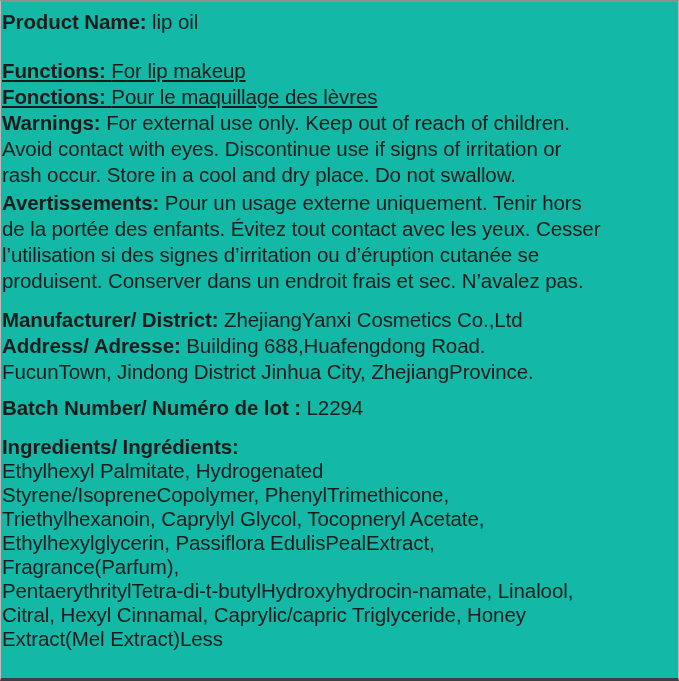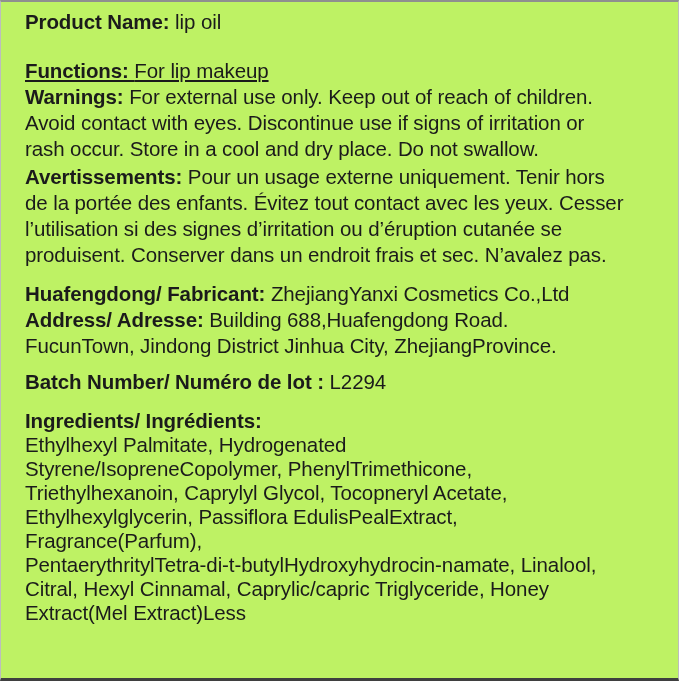--- a/index.html
+++ b/index.html
@@ -4,26 +4,26 @@
 <style>
   html, body {
     margin: 0;
     padding: 0;
     background: #ffffff;
   }
   .sheet {
     box-sizing: border-box;
     width: 679px;
     height: 681px;
-    background: #bef264;
+    background: #14b8a6;
     border-top: 2px solid #8f8f8f;
     border-bottom: 3px solid #3f3f3f;
     border-left: 1px solid #bdbdbd;
     border-right: 1px solid #bdbdbd;
-    padding: 7px 4px 0 24px;
+    padding: 7px 4px 0 1px;
     overflow: hidden;
     font-family: "Liberation Sans", "DejaVu Sans", sans-serif;
     font-size: 20.5px;
     line-height: 26px;
     letter-spacing: -0.1px;
     color: #1b1b1b;
   }
   .para {
     margin: 0;
   }
@@ -45,37 +45,38 @@
 <body>
 
 <div class="sheet">
 
   <p class="para sec-product">
     <span><b>Product Name: </b><span class="wrap">lip oil</span></span><br>
   </p>
 
   <p class="para sec-functions">
     <span><b>Functions: </b><span class="wrap">For lip makeup</span></span><br>
+    <span><b>Fonctions: </b><span class="wrap">Pour le maquillage des lèvres</span></span>
   </p>
 
   <p class="para sec-warnings">
     <b>Warnings: </b><span class="wrap">For external use only. Keep out of reach of children.
 Avoid contact with eyes. Discontinue use if signs of irritation or
 rash occur. Store in a cool and dry place. Do not swallow.</span>
   </p>
 
   <p class="para sec-warnings-fr">
     <b>Avertissements: </b><span class="wrap">Pour un usage externe uniquement. Tenir hors
 de la portée des enfants. Évitez tout contact avec les yeux. Cesser
 l’utilisation si des signes d’irritation ou d’éruption cutanée se
 produisent. Conserver dans un endroit frais et sec. N’avalez pas.</span>
   </p>
 
   <p class="para sec-mfr">
-    <span><b>Huafengdong/ Fabricant: </b><span class="wrap">ZhejiangYanxi Cosmetics Co.,Ltd</span></span><br>
+    <span><b>Manufacturer/ District: </b><span class="wrap">ZhejiangYanxi Cosmetics Co.,Ltd</span></span><br>
     <span><b>Address/ Adresse: </b><span class="wrap">Building 688,Huafengdong Road.
 FucunTown, Jindong District Jinhua City, ZhejiangProvince.</span></span>
   </p>
 
   <p class="para sec-batch">
     <b>Batch Number/ Numéro de lot : </b><span class="wrap">L2294</span>
   </p>
 
   <p class="para sec-ingredients">
     <b class="ing-header">Ingredients/ Ingrédients:</b><span class="wrap">Ethylhexyl Palmitate, Hydrogenated

